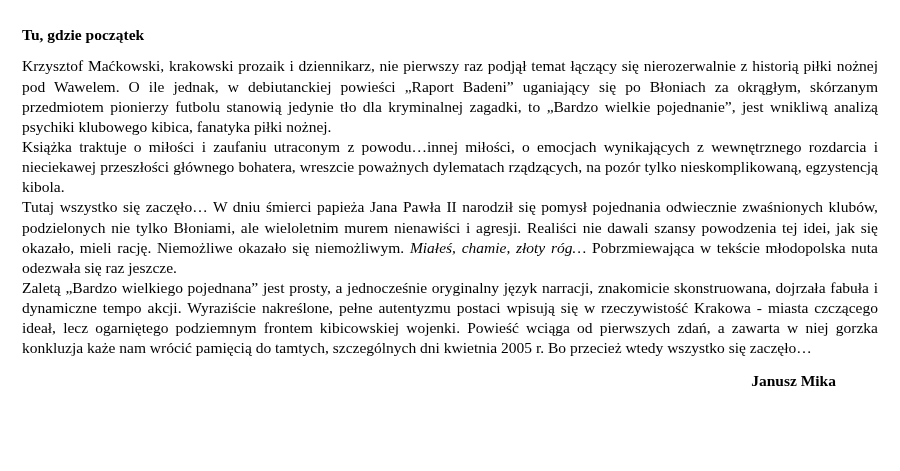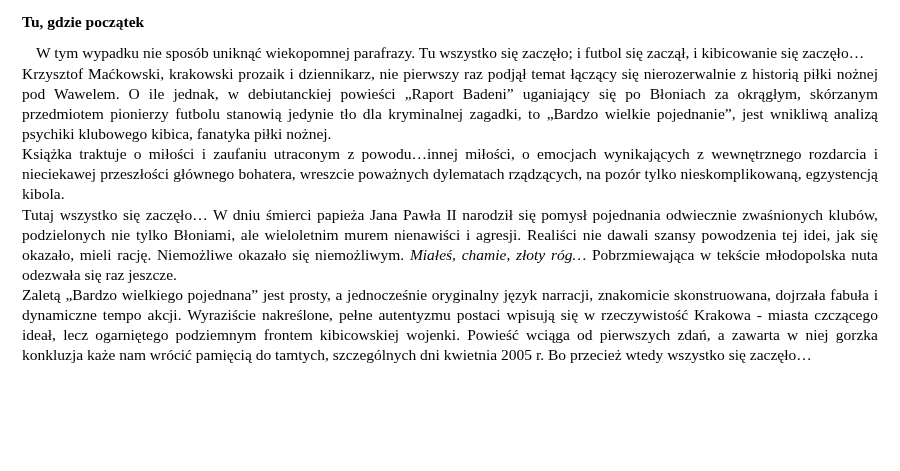--- a/index.html
+++ b/index.html
@@ -11,21 +11,21 @@
     height: 471px;
     background: #ffffff;
     font-family: "Liberation Serif", serif;
     color: #000000;
     overflow: hidden;
   }
   .page {
     box-sizing: border-box;
     width: 900px;
     height: 471px;
-    padding: 12px 22px 10px 22px;
+    padding: 25px 22px 10px 22px;
     position: relative;
   }
   .doc-title {
     font-family: "Liberation Serif", serif;
     font-weight: bold;
     font-size: 15.5px;
     line-height: 1.25;
     margin: 0 0 12px 0;
   }
   .body-text {
@@ -52,21 +52,21 @@
   }
 </style>
 </head>
 <body>
 
 <div class="page">
 
   <h1 class="doc-title">Tu, gdzie początek</h1>
 
   <div class="body-text">
-      <p class="indent"><span>W tym wypadku nie sposób uniknąć wiekopomnej parafrazy. Tu wszystko się zaczęło; i futbol się zaczął, i kibicowanie się zaczęło…</span></p>
       <p><span>Krzysztof Maćkowski, krakowski prozaik i dziennikarz, nie pierwszy raz podjął temat łączący się nierozerwalnie z historią piłki nożnej pod Wawelem. O ile jednak, w debiutanckiej powieści „Raport Badeni” uganiający się po Błoniach za okrągłym, skórzanym przedmiotem pionierzy futbolu stanowią jedynie tło dla kryminalnej zagadki, to „Bardzo wielkie pojednanie”, jest wnikliwą analizą psychiki klubowego kibica, fanatyka piłki nożnej.</span></p>
       <p><span>Książka traktuje o miłości i zaufaniu utraconym z powodu…innej miłości, o emocjach wynikających z wewnętrznego rozdarcia i nieciekawej przeszłości głównego bohatera, wreszcie poważnych dylematach rządzących, na pozór tylko nieskomplikowaną, egzystencją kibola.</span></p>
       <p><span>Tutaj wszystko się zaczęło… W dniu śmierci papieża Jana Pawła II narodził się pomysł pojednania odwiecznie zwaśnionych klubów, podzielonych nie tylko Błoniami, ale wieloletnim murem nienawiści i agresji. Realiści nie dawali szansy powodzenia tej idei, jak się okazało, mieli rację. Niemożliwe okazało się niemożliwym. </span><span class="italic">Miałeś, chamie, złoty róg…</span><span> Pobrzmiewająca w tekście młodopolska nuta odezwała się raz jeszcze.</span></p>
       <p><span>Zaletą „Bardzo wielkiego pojednana” jest prosty, a jednocześnie oryginalny język narracji, znakomicie skonstruowana, dojrzała fabuła i dynamiczne tempo akcji. Wyraziście nakreślone, pełne autentyzmu postaci wpisują się w rzeczywistość Krakowa - miasta czczącego ideał, lecz ogarniętego podziemnym frontem kibicowskiej wojenki. Powieść wciąga od pierwszych zdań, a zawarta w niej gorzka konkluzja każe nam wrócić pamięcią do tamtych, szczególnych dni kwietnia 2005 r. Bo przecież wtedy wszystko się zaczęło…</span></p>
     </div>
 
+  <div class="signature">Janusz Mika</div>
 
 </div>
 
 </body></html>

